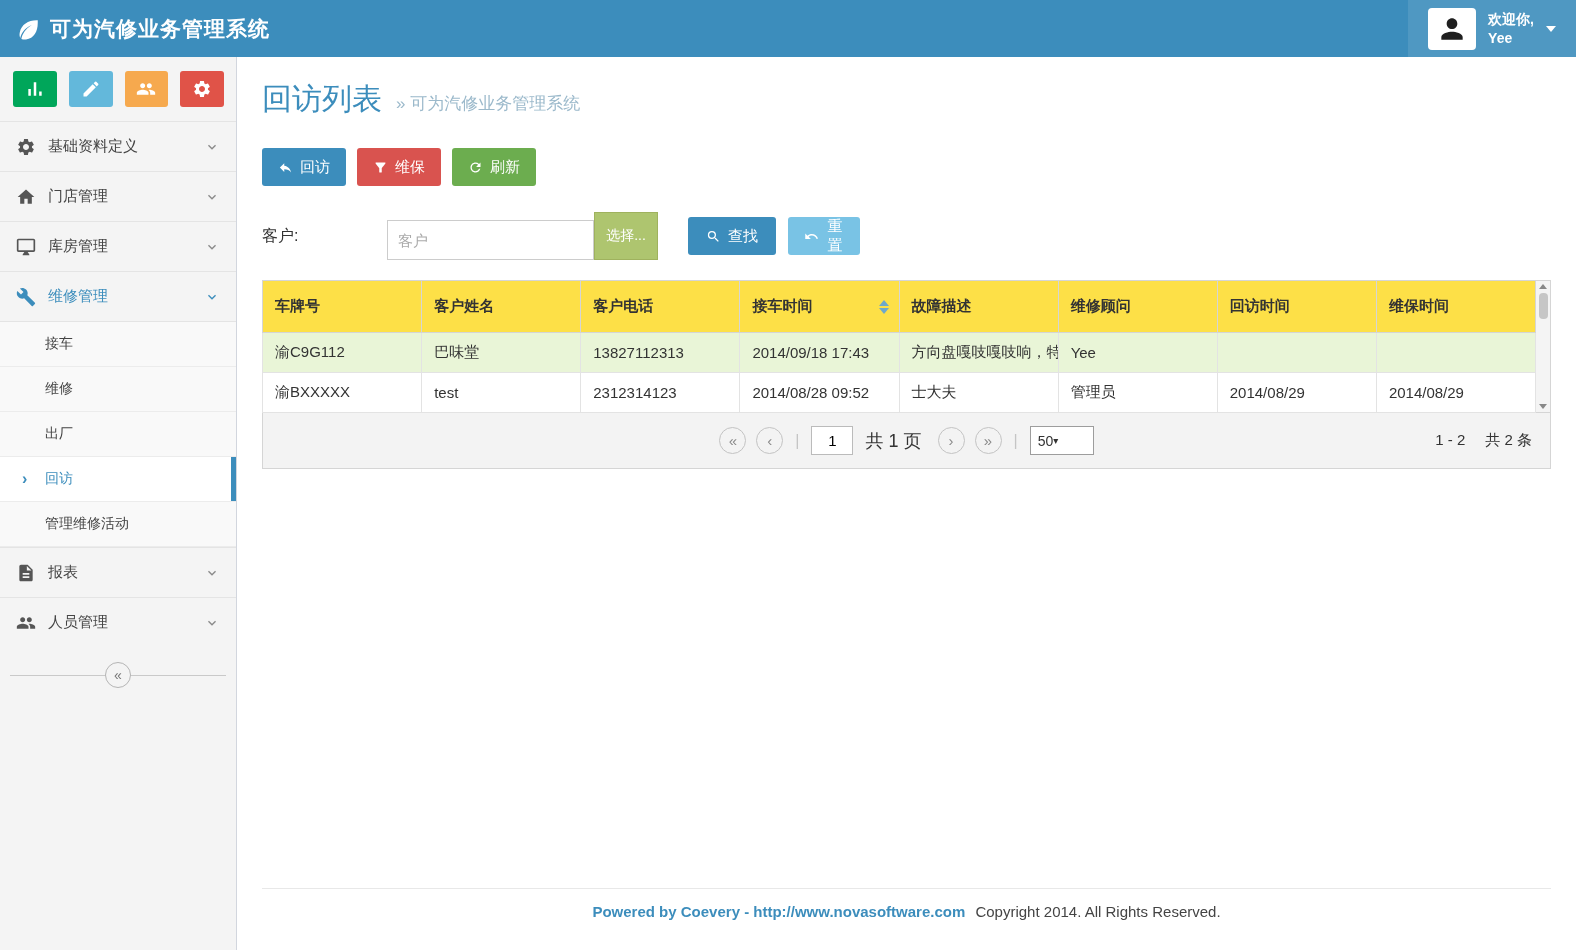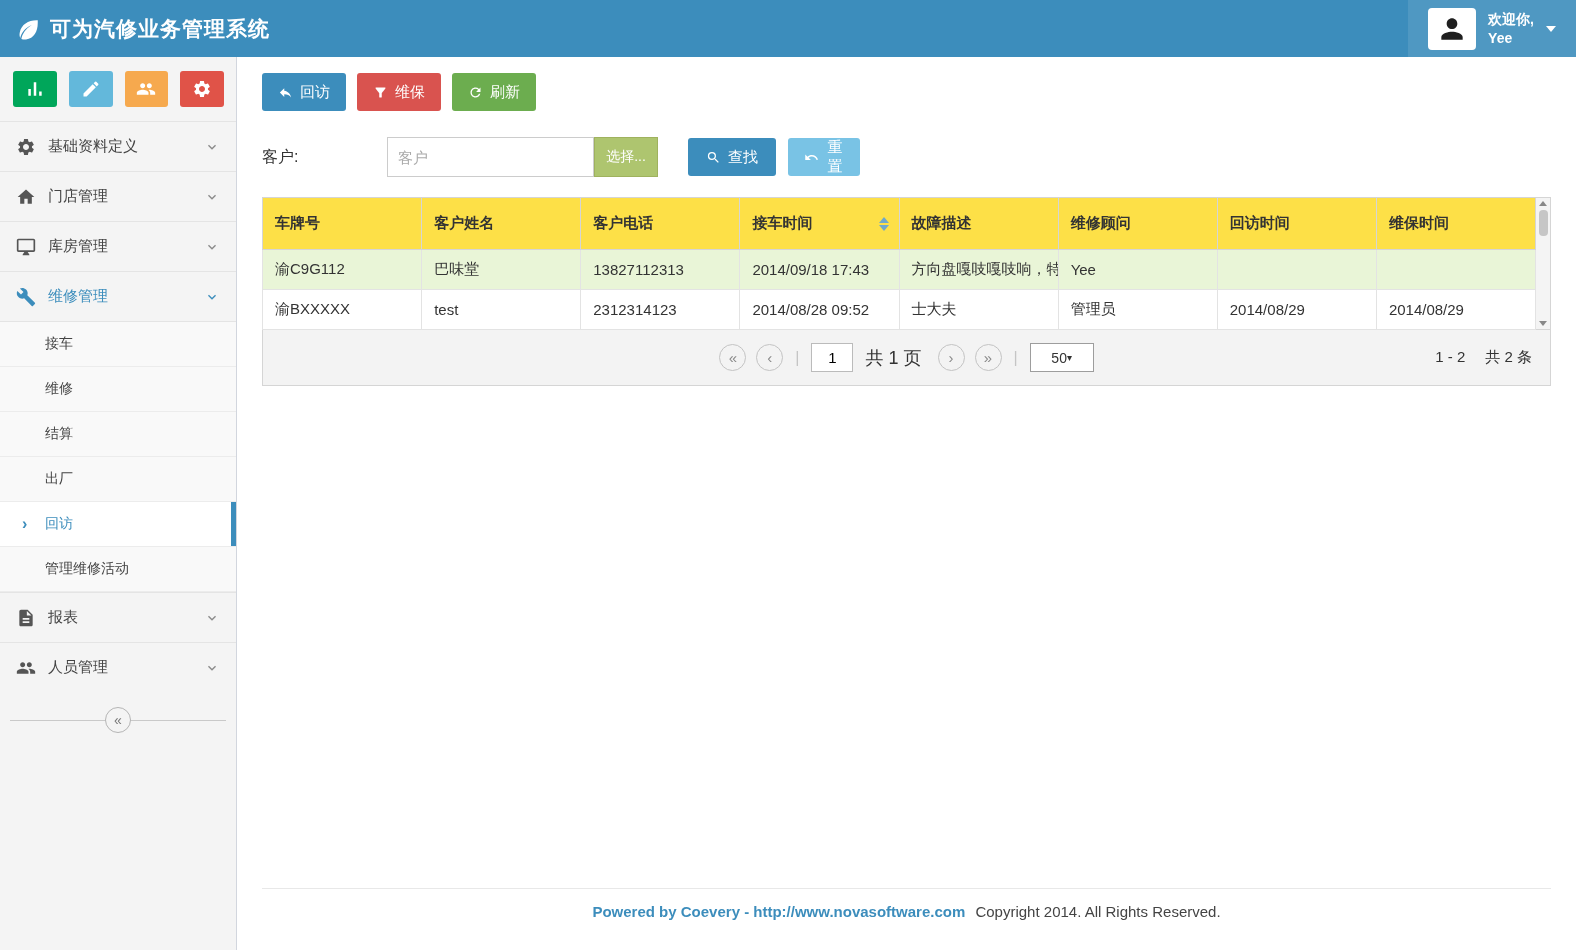--- a/index.html
+++ b/index.html
@@ -56,21 +56,21 @@
          display:inline-flex; align-items:center; gap:7px; cursor:pointer; font-family:inherit; }
   .btn svg { width:15px; height:15px; fill:#fff; flex:none; }
   .btn-blue { background:#3c8dbc; } .btn-red { background:#d9534f; } .btn-green { background:#6cad4f; }
   .btn-lightblue { background:#79c3e5; }
 
   .filter-row { padding:26px 25px 0; display:flex; align-items:center; }
   .filter-label { width:125px; font-size:16px; color:#333; }
   .input-group { display:flex;align-items:flex-end; }
   .filter-input { width:207px; height:40px; border:1px solid #ccc; padding:0 10px; font-size:15px; font-family:inherit; color:#333; }
   .filter-input::placeholder { color:#aaa; }
-  .btn-select { width:64px; height:40px; border:1px solid #9fb25e; background:#aec56f; color:#fff; font-size:14px;
+  .btn-select { width:64px; height:48px; border:1px solid #9fb25e; background:#aec56f; color:#fff; font-size:14px;
                 cursor:pointer; font-family:inherit; }
   .filter-row .btn-search { margin-left:30px; width:88px; justify-content:center; }
   .filter-row .btn-reset { margin-left:12px; width:72px; justify-content:center; }
 
   
   .table-area { margin:20px 25px 0; }
   .table-flex { display:flex; }
   table.grid { flex:1; border-collapse:collapse; table-layout:fixed; width:calc(100% - 15px); }
   table.grid th { height:52px; background:#fde047; border:1px solid #d5d5d5; font-size:15px; font-weight:bold;
                   color:#333; text-align:left; padding:0 12px; cursor:pointer; position:relative; }
@@ -90,21 +90,21 @@
 
   
   .pager { height:56px; background:#f3f3f3; border:1px solid #d5d5d5; border-top:none; position:relative;
            display:flex; align-items:center; justify-content:center; gap:10px; }
   .pg-btn { width:27px; height:27px; border-radius:50%; border:1px solid #c3c3c3; color:#8a8a8a; background:transparent;
             display:flex; align-items:center; justify-content:center; font-size:15px; cursor:pointer; }
   .pg-sep { color:#c5c5c5; font-size:16px; margin:0 2px; }
   .pg-input { width:42px; height:29px; border:1px solid #bbb; text-align:center; font-size:15px; font-family:inherit; background:#fff; }
   .pg-total { font-size:18px; color:#333; margin:0 6px 0 2px; }
   .pg-select { width:64px; height:29px; background:#fff; border:1px solid #9d9d9d; display:flex; align-items:center;
-               justify-content:center; padding:0 7px; font-size:14px; cursor:pointer; }
+               justify-content:flex-start; padding:0 7px; font-size:14px; cursor:pointer; }
   .sel-caret { font-size:10px; color:#333; }
   .pager-info { position:absolute; right:18px; display:flex; gap:20px; font-size:15px; color:#333; }
 
   
   .footer { margin:0 25px; margin-top:auto; border-top:1px solid #e8e8e8; padding:14px 0 30px; text-align:center; font-size:15px; }
   .footer a { color:#3c8dbc; font-weight:bold; text-decoration:none; }
   .footer .copy { color:#444; margin-left:6px; }
 </style>
 </head>
 <body>
@@ -195,23 +195,20 @@
   </div>
 
   <div class="submenu">
     <div class="sub-item">
       <span>接车</span>
     </div>
     <div class="sub-item">
       <span>维修</span>
     </div>
     <div class="sub-item">
-      <span>结算</span>
-    </div>
-    <div class="sub-item">
       <span>出厂</span>
     </div>
     <div class="sub-item active">
       <span class="sub-arrow">›</span>
       <span>回访</span>
     </div>
     <div class="sub-item">
       <span>管理维修活动</span>
     </div>
   </div>
@@ -236,20 +233,24 @@
       </svg>
   </div>
 
   <div class="collapse-row">
     <div class="collapse-btn">«</div>
   </div>
 </nav>
 
 <main class="main">
 
+  <div class="page-head">
+    <h1 class="page-title">回访列表</h1>
+    <span class="breadcrumb">» 可为汽修业务管理系统</span>
+  </div>
 
   <div class="toolbar">
     <button class="btn btn-blue">
       <svg viewBox="0 0 24 24">
           <path d="M10 9V5l-7 7 7 7v-4.1c5 0 8.5 1.6 11 5.1-1-5-4-10-11-11z"></path>
         </svg>
       <span>回访</span>
     </button>
     <button class="btn btn-red">
       <svg viewBox="0 0 24 24">

